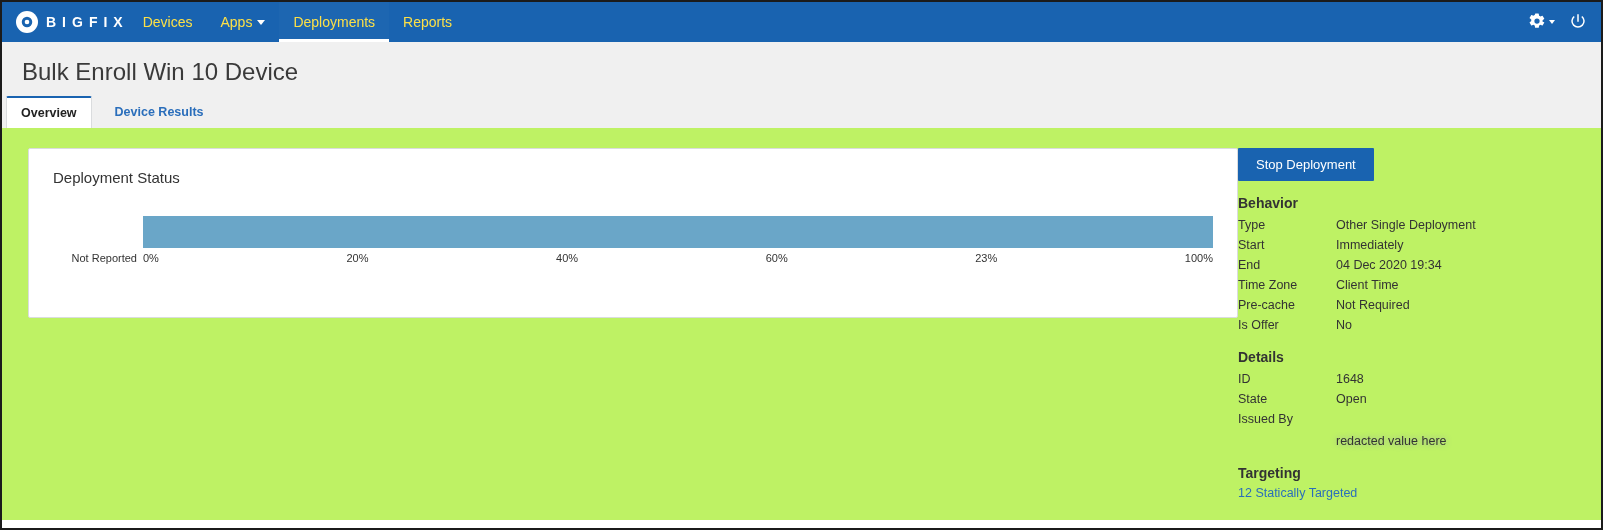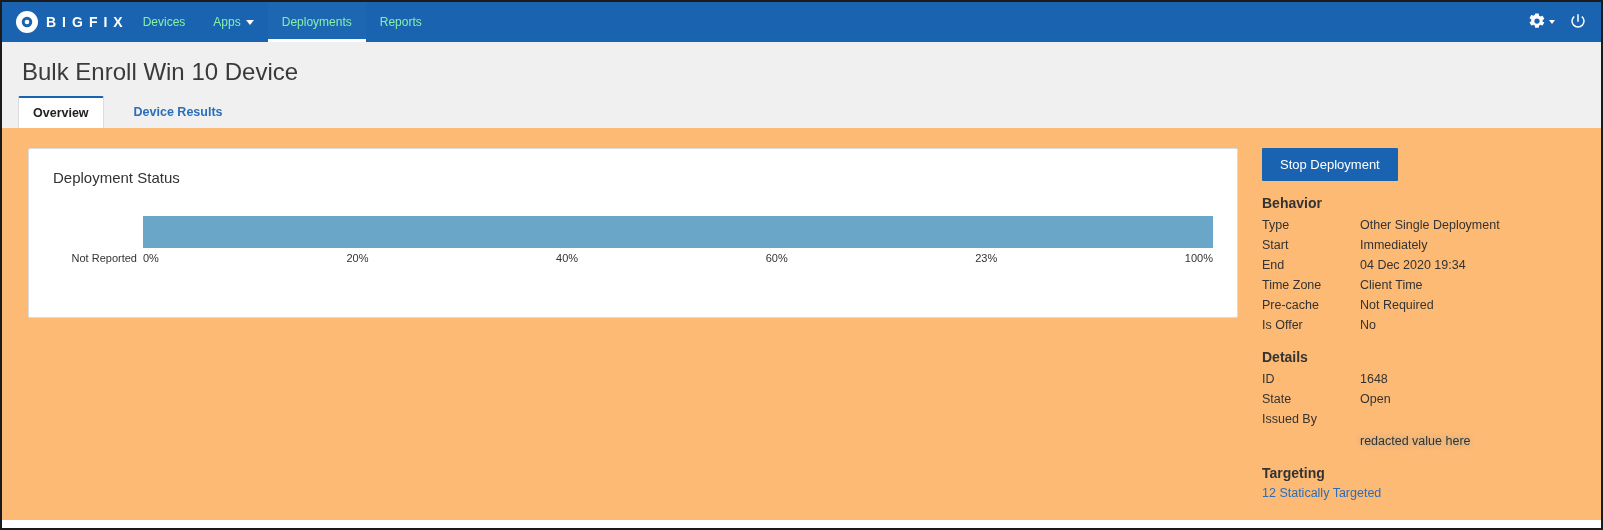--- a/index.html
+++ b/index.html
@@ -17,39 +17,39 @@
   html,body{margin:0;padding:0;font-family:Helvetica,Arial,sans-serif;font-size:13px;color:var(--text);background:var(--bg);}
   body{width:1603px;height:530px;overflow:hidden;border:2px solid #1b1b1b;}
 
   
   .topbar{height:40px;background:var(--blue);display:flex;align-items:center;padding:0 14px 0 14px;color:#fff;}
   .brand{display:flex;align-items:center;gap:8px;margin-right:0;}
   .brand-logo{width:22px;height:22px;border-radius:50%;background:#fff;display:flex;align-items:center;justify-content:center;}
   .brand-logo svg{width:14px;height:14px;}
   .brand-name{font-size:14px;letter-spacing:6px;font-weight:600;}
   .nav{display:flex;align-self:stretch;}
-  .nav-item{display:flex;align-items:center;padding:0 14px;color:#86efac;cursor:pointer;font-size:12px;position:relative;}
+  .nav-item{display:flex;align-items:center;padding:0 14px;color:#fde047;cursor:pointer;font-size:14px;position:relative;}
   .nav-item.active{background:rgba(255,255,255,0.02);}
   .nav-item.active::after{content:"";position:absolute;left:0;right:0;bottom:0;height:3px;background:#fff;}
   .nav-caret{margin-left:5px;display:inline-block;width:0;height:0;border-left:4px solid transparent;border-right:4px solid transparent;border-top:5px solid #fff;}
   .spacer{flex:1;}
   .top-icons{display:flex;align-items:center;gap:14px;}
   .icon-btn{cursor:pointer;display:flex;align-items:center;color:#fff;}
   .icon-btn svg{width:18px;height:18px;fill:#fff;}
   .small-caret{margin-left:3px;display:inline-block;width:0;height:0;border-left:3px solid transparent;border-right:3px solid transparent;border-top:4px solid #fff;}
 
   
   .page{padding:0 0 0 0;background:var(--pagebg);}
   .page-title{font-size:24px;font-weight:400;color:#3a3a3a;padding:16px 20px 10px 20px;background:var(--pagebg);}
-  .tabs{display:flex;gap:15px;background:var(--pagebg);padding-left:16px;}
+  .tabs{display:flex;gap:8px;background:var(--pagebg);padding-left:4px;}
   .tab{padding:8px 14px;font-size:12.5px;font-weight:700;color:var(--link);cursor:pointer;border:1px solid transparent;border-bottom:none;border-radius:2px 2px 0 0;}
   .tab.active{color:#222;background:#fff;border-color:var(--border);border-top:2px solid var(--blue);}
 
   
-  .content{display:flex;gap:24px;padding:20px 26px;background:#fdba74;align-items:flex-start;}
+  .content{display:flex;padding:20px 26px;background:#bef264;align-items:flex-start;}
   .card{flex:1;border:1px solid var(--border);border-radius:2px;background:#fff;min-height:170px;padding:20px 24px 28px 24px;max-width:1210px;}
   .card h3{margin:0 0 30px 0;font-size:15px;font-weight:400;color:#333;}
 
   
   .chart{display:flex;gap:6px;align-items:flex-end;}
   .chart-label{font-size:11px;color:#333;white-space:nowrap;padding-top:10px;text-align:right;min-width:84px;}
   .chart-plot{flex:1;}
   .track{height:32px;background:#fff;position:relative;}
   .bar{height:100%;background:var(--bar);}
   .axis{display:flex;justify-content:space-between;font-size:11px;color:#333;margin-top:4px;}

